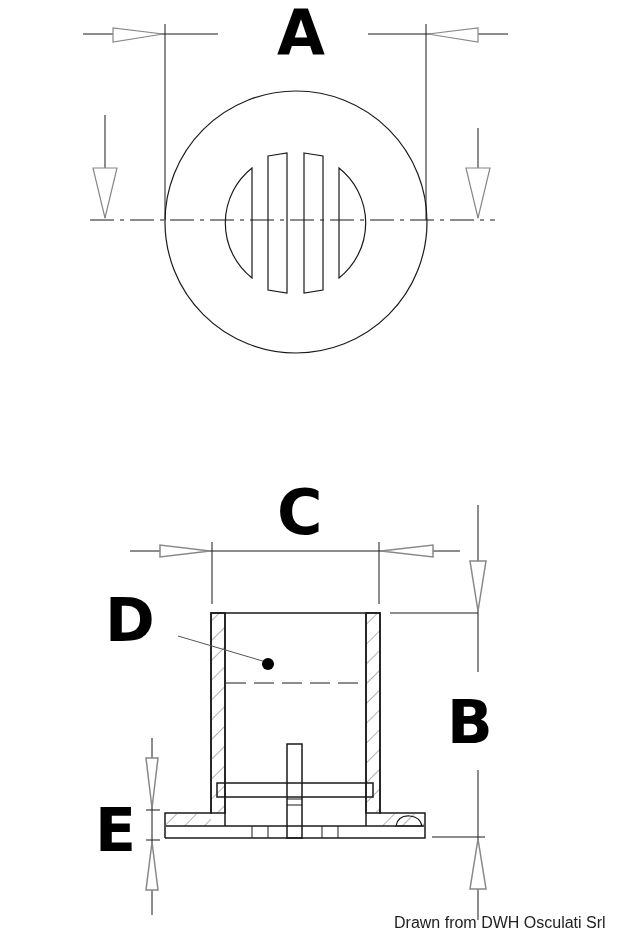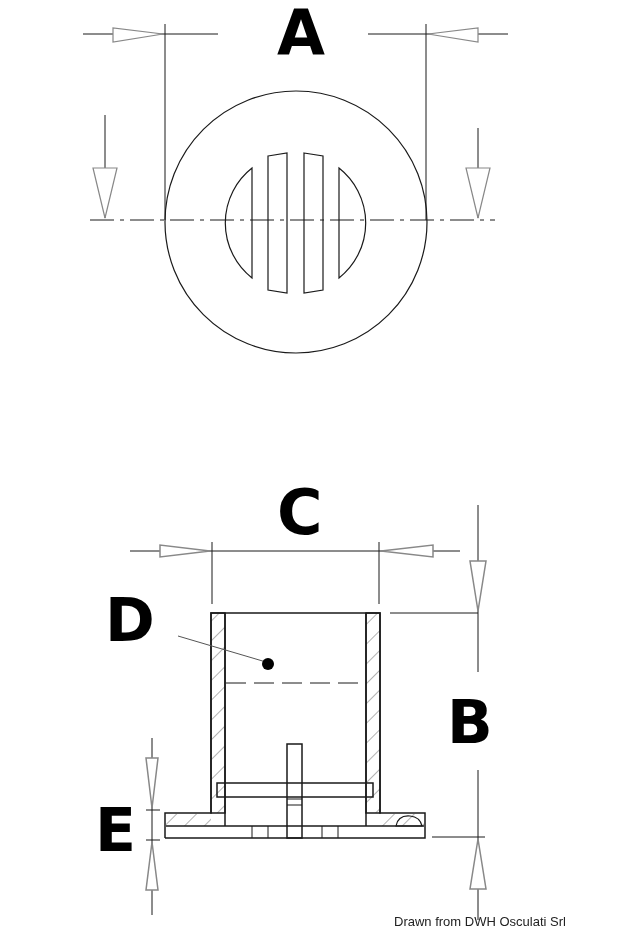--- a/index.html
+++ b/index.html
@@ -1,19 +1,19 @@
 <!DOCTYPE html>
 <html><head>
 <meta charset="utf-8">
 <style>
   html, body { margin:0; padding:0; background:#ffffff; }
   body { width:621px; height:931px; position:relative; overflow:hidden; font-family:"Liberation Sans", sans-serif; }
   svg { position:absolute; left:0; top:0; }
   .label { position:absolute; font-family:"DejaVu Sans", sans-serif; font-weight:bold; color:#000; line-height:1; }
-  .credit { position:absolute; left:394px; top:914px; font-size:13px; color:#222; font-family:"Liberation Sans", sans-serif; }
+  .credit { position:absolute; left:394px; top:914px; font-size:16px; color:#222; font-family:"Liberation Sans", sans-serif; }
 </style>
 </head>
 <body>
 
 <svg width="621" height="931" viewBox="0 0 621 931">
   <defs>
     <pattern id="hatch" patternUnits="userSpaceOnUse" width="14" height="14" patternTransform="rotate(45)">
       <line x1="0" y1="0" x2="0" y2="14" stroke="#666" stroke-width="1"></line>
     </pattern>
   </defs>

